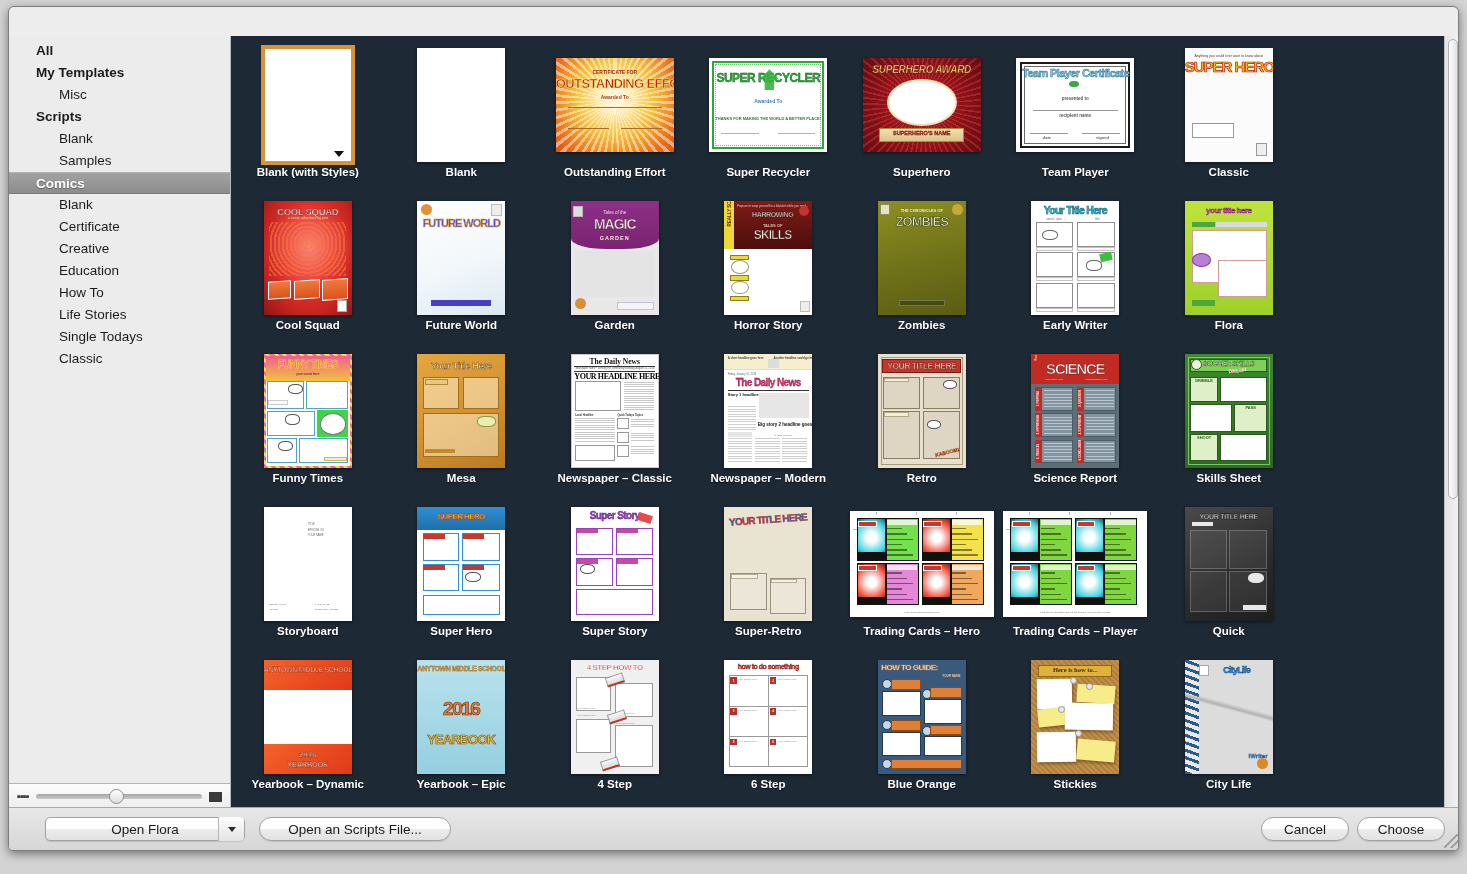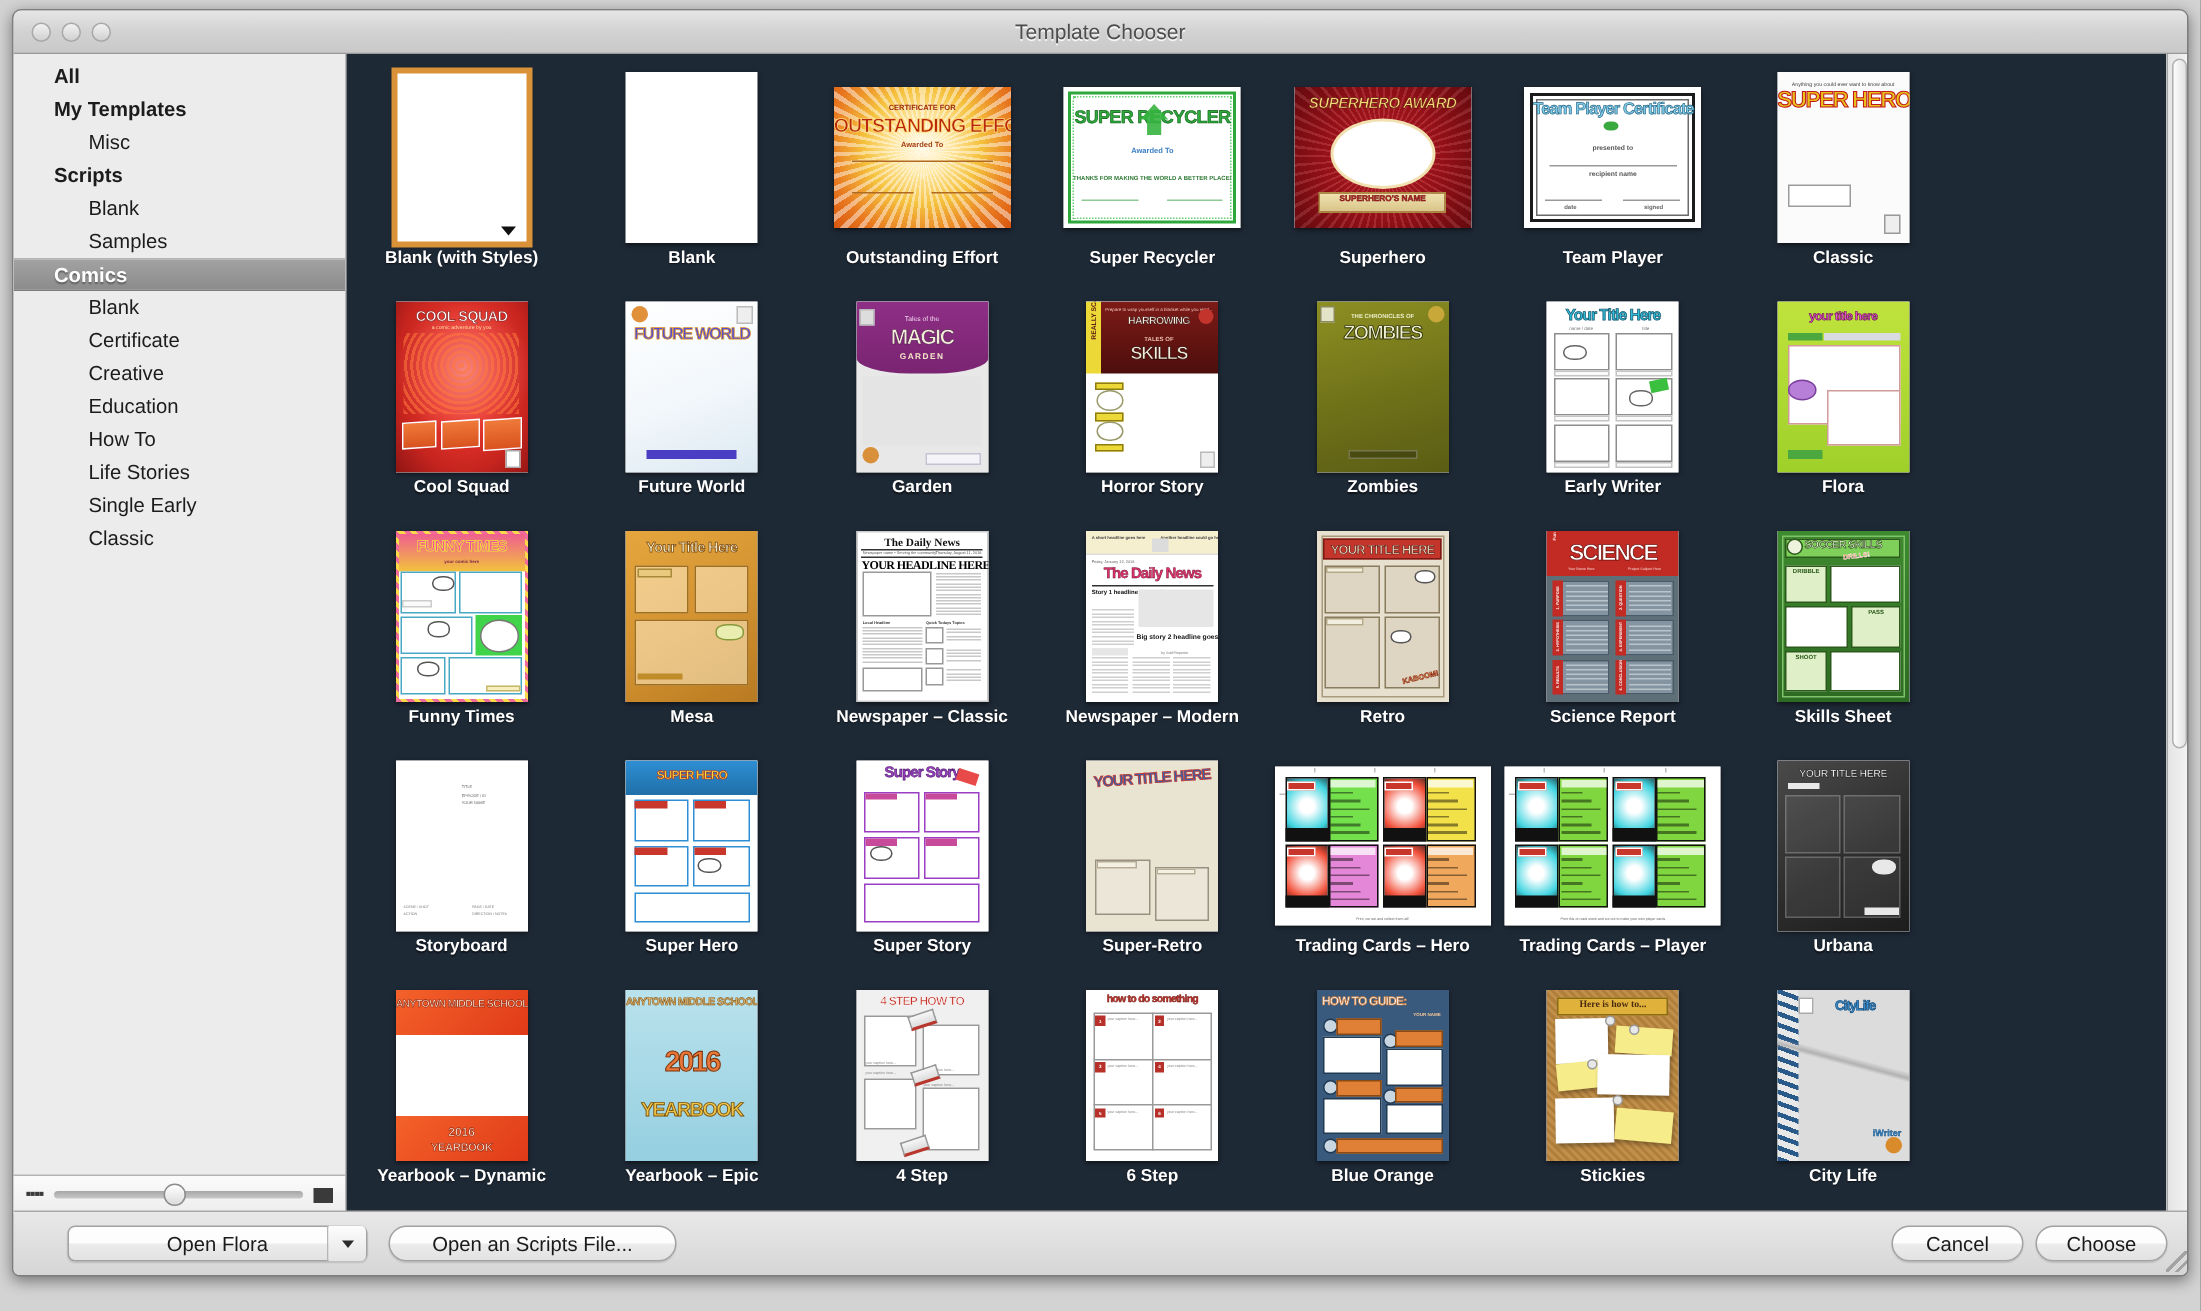--- a/index.html
+++ b/index.html
@@ -263,45 +263,39 @@
     background:
       linear-gradient(135deg, transparent 45%, #a3a3a3 45%, #a3a3a3 55%, transparent 55%),
       linear-gradient(135deg, transparent 70%, #a3a3a3 70%, #a3a3a3 80%, transparent 80%);
   }
 </style>
 </head>
 <body>
 
 <div id="window">
 
-  <div id="titlebar">
-    <div class="traffic" id="tl-close"></div>
-    <div class="traffic" id="tl-min"></div>
-    <div class="traffic" id="tl-max"></div>
-    <div id="title">Template Chooser</div>
-  </div>
 
   <div id="body">
 
     <div id="sidebar">
       <div id="sidebar-list">
           <div class="side-row header">All</div>
           <div class="side-row header">My Templates</div>
           <div class="side-row child">Misc</div>
           <div class="side-row header">Scripts</div>
           <div class="side-row child">Blank</div>
           <div class="side-row child">Samples</div>
           <div class="side-row header selected">Comics</div>
           <div class="side-row child">Blank</div>
           <div class="side-row child">Certificate</div>
           <div class="side-row child">Creative</div>
           <div class="side-row child">Education</div>
           <div class="side-row child">How To</div>
           <div class="side-row child">Life Stories</div>
-          <div class="side-row child">Single Early</div>
+          <div class="side-row child">Single Todays</div>
           <div class="side-row child">Classic</div>
         </div>
       <div id="zoom-strip">
         <div id="zoom-small">▪▪▪▪</div>
         <div id="zoom-track">
           <div id="zoom-thumb" style="left: 44%;"></div>
         </div>
         <div id="zoom-large"></div>
       </div>
     </div>
@@ -971,21 +965,21 @@
                 <div style="position:absolute;text-align:center;font-weight:bold;white-space:nowrap;top:5%;left:0;right:0;font-size:7px;color:#f0f0f0;-webkit-text-stroke:.3px #000;letter-spacing:-.3px;">YOUR TITLE HERE</div>
                 <div style="position:absolute;left:8%;width:24%;top:13%;height:4%;background:#e8e8e8;"></div>
                 <div style="position:absolute;left:6%;width:42%;top:20%;height:34%;background:rgba(255,255,255,.07);border:1px solid rgba(255,255,255,.22);"></div>
                 <div style="position:absolute;left:50%;right:6%;top:20%;height:34%;background:rgba(255,255,255,.07);border:1px solid rgba(255,255,255,.22);"></div>
                 <div style="position:absolute;left:6%;width:42%;top:56%;bottom:8%;background:rgba(255,255,255,.07);border:1px solid rgba(255,255,255,.22);"></div>
                 <div style="position:absolute;left:50%;right:6%;top:56%;bottom:8%;background:rgba(255,255,255,.07);border:1px solid rgba(255,255,255,.22);"></div>
                 <div style="position:absolute;right:10%;top:58%;width:18%;height:9%;background:#e8e8e8;border-radius:45%;"></div>
                 <div style="position:absolute;right:8%;bottom:10%;width:26%;height:4%;background:#e8e8e8;"></div>
               </div>
             </div>
-            <div class="caption">Urbana</div>
+            <div class="caption">Quick</div>
           </div>
           <div class="cell">
             <div class="thumb-wrap">
               <div class="thumb portrait">
                 <div style="position:absolute;inset:0;background:#fff;"></div>
                 <div style="position:absolute;left:0;right:0;top:0;height:26%;background:linear-gradient(135deg,#f4622a,#e03a18);"></div>
                 <div style="position:absolute;text-align:center;font-weight:bold;white-space:nowrap;top:5%;left:0;right:0;font-size:7px;color:#fde6d0;-webkit-text-stroke:.4px #8e1e08;letter-spacing:-.4px;line-height:8px;">ANYTOWN MIDDLE SCHOOL</div>
                 <div style="position:absolute;left:0;right:0;bottom:0;height:26%;background:linear-gradient(135deg,#f4622a,#e03a18);"></div>
                 <div style="position:absolute;text-align:center;font-weight:bold;white-space:nowrap;bottom:13%;left:0;right:0;font-size:8px;color:#fde6d0;-webkit-text-stroke:.4px #8e1e08;">2016</div>
                 <div style="position:absolute;text-align:center;font-weight:bold;white-space:nowrap;bottom:4%;left:0;right:0;font-size:7.5px;color:#fde6d0;-webkit-text-stroke:.4px #8e1e08;letter-spacing:-.3px;">YEARBOOK</div>

